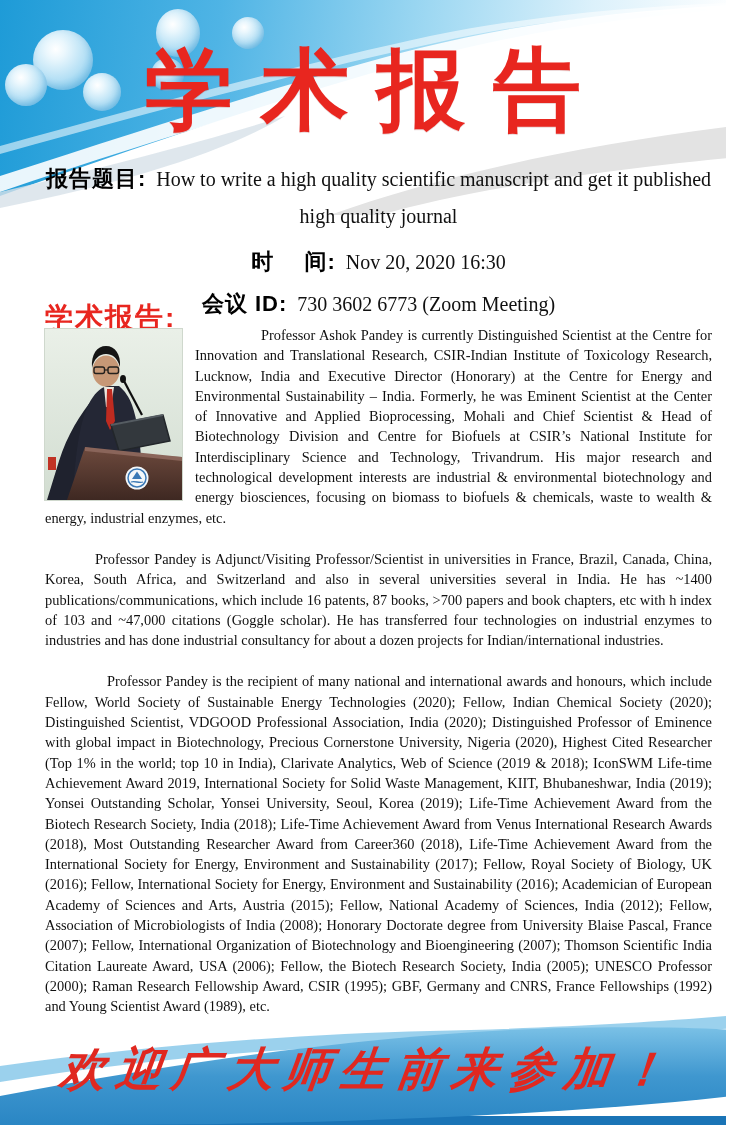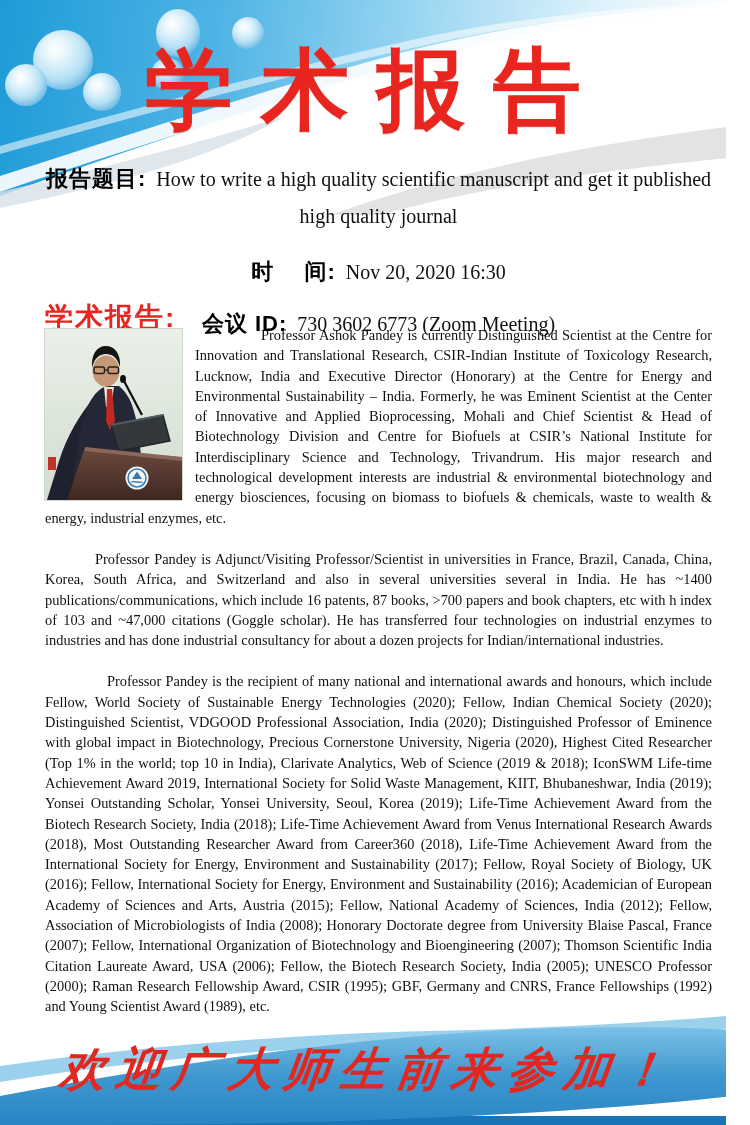--- a/index.html
+++ b/index.html
@@ -22,21 +22,21 @@
   .poster-title {
     position:absolute; top:40px; left:0; right:-28px; text-align:center;
     font-family:"Liberation Sans", sans-serif; font-weight:900;
     font-size:88px; line-height:100px; letter-spacing:28px; color:#e8261f;
     text-shadow:0 1px 0 rgba(120,0,0,.15);
   }
 
   
   .details { position:absolute; top:160px; left:45px; width:667px;text-align:center; }
   .detail-row { margin:0; font-size:20px; line-height:37px; }
-  .detail-row.tight { line-height:30px; margin-top:22px; }
+  .detail-row.tight { line-height:30px; margin-top:12px; }
   .zh-label {
     font-family:"Liberation Sans", sans-serif; font-weight:900;
     font-size:22px; color:#000; letter-spacing:1px; margin-right:10px;
   }
   .serif-val { font-family:"Liberation Serif", serif; font-size:20px; color:#101010; }
 
   
   .speaker-heading {
     position:absolute; top:299px; left:45px;
     font-family:"Liberation Sans", sans-serif; font-weight:900;

